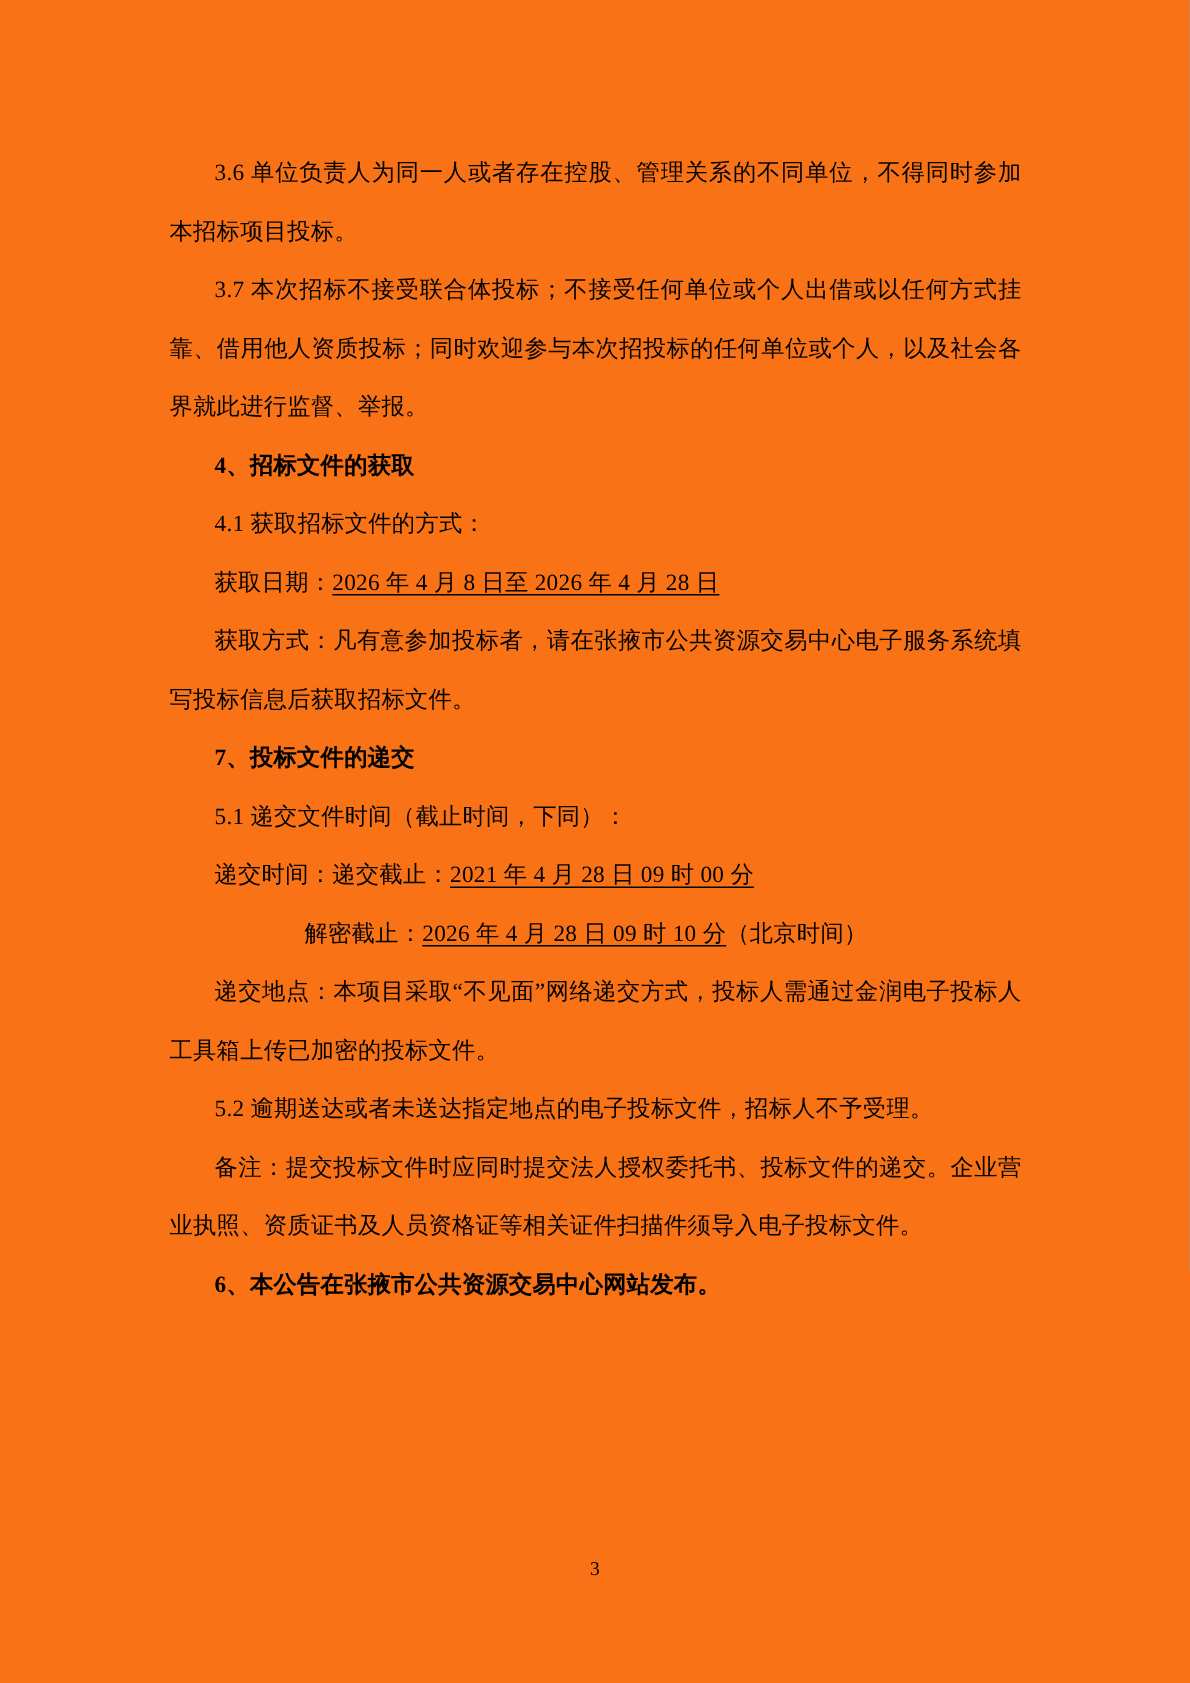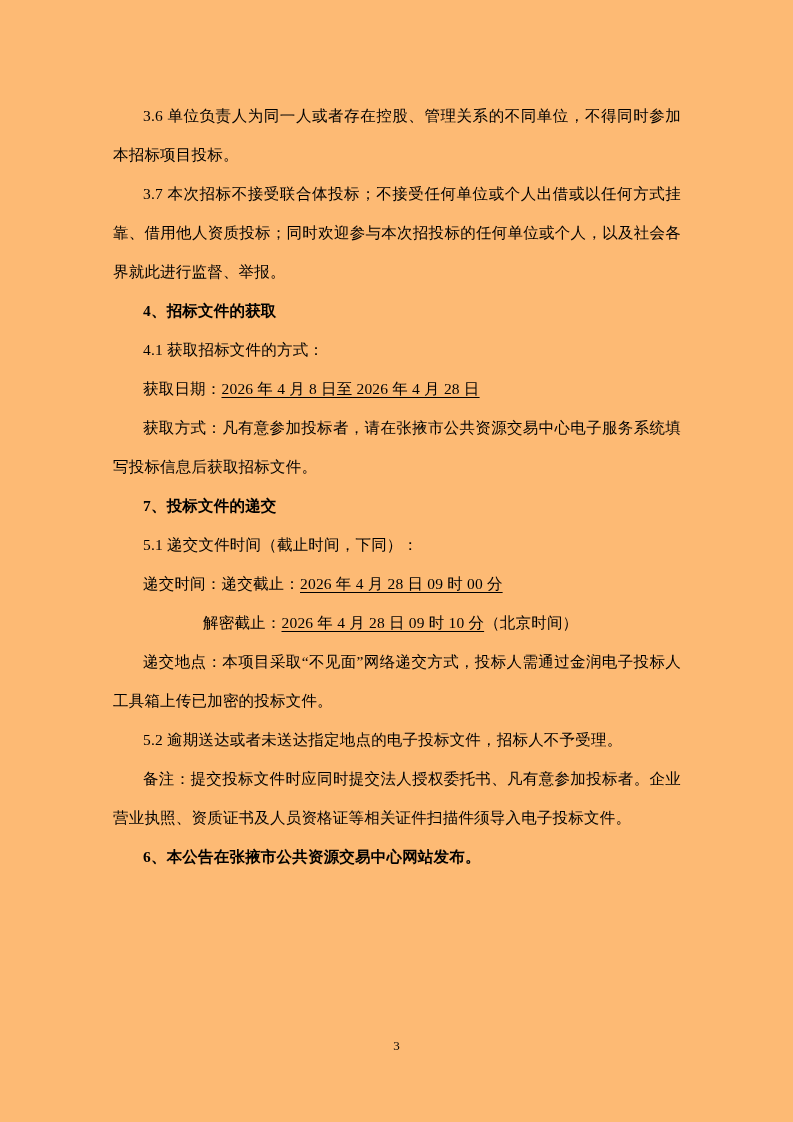--- a/index.html
+++ b/index.html
@@ -6,21 +6,21 @@
     margin: 0;
     padding: 0;
     background: #9a9a9a;
   }
   body {
     font-family: "Liberation Serif", "DejaVu Serif", serif;
   }
   .page {
     width: 793px;
     height: 1122px;
-    background: #fdba74;
+    background: #f97316;
     position: relative;
     margin: 0 auto;
     box-sizing: border-box;
     overflow: hidden;
   }
   .content {
     position: absolute;
     left: 113px;
     top: 96px;
     width: 568px;
@@ -81,28 +81,28 @@
 
     <p class="para indent2"><span>获取日期：</span><span class="u">2026 年 4 月 8 日至 2026 年 4 月 28 日</span><span></span></p>
 
 
     <p class="para indent2">获取方式：凡有意参加投标者，请在张掖市公共资源交易中心电子服务系统填写投标信息后获取招标文件。</p>
 
     <p class="heading">7、投标文件的递交</p>
 
     <p class="para indent2">5.1 递交文件时间（截止时间，下同）：</p>
 
-    <p class="para indent2"><span>递交时间：递交截止：</span><span class="u">2026 年 4 月 28 日 09 时 00 分</span><span></span></p>
+    <p class="para indent2"><span>递交时间：递交截止：</span><span class="u">2021 年 4 月 28 日 09 时 00 分</span><span></span></p>
 
     <p class="para indent-deep"><span>解密截止：</span><span class="u">2026 年 4 月 28 日 09 时 10 分</span><span>（北京时间）</span></p>
 
     <p class="para indent2">递交地点：本项目采取“不见面”网络递交方式，投标人需通过金润电子投标人工具箱上传已加密的投标文件。</p>
 
     <p class="para indent2">5.2 逾期送达或者未送达指定地点的电子投标文件，招标人不予受理。</p>
 
-    <p class="para indent2">备注：提交投标文件时应同时提交法人授权委托书、凡有意参加投标者。企业营业执照、资质证书及人员资格证等相关证件扫描件须导入电子投标文件。</p>
+    <p class="para indent2">备注：提交投标文件时应同时提交法人授权委托书、投标文件的递交。企业营业执照、资质证书及人员资格证等相关证件扫描件须导入电子投标文件。</p>
 
     <p class="heading">6、本公告在张掖市公共资源交易中心网站发布。</p>
 
   </div>
 
   <div class="pagenum">3</div>
 </div>
 
 </body></html>

